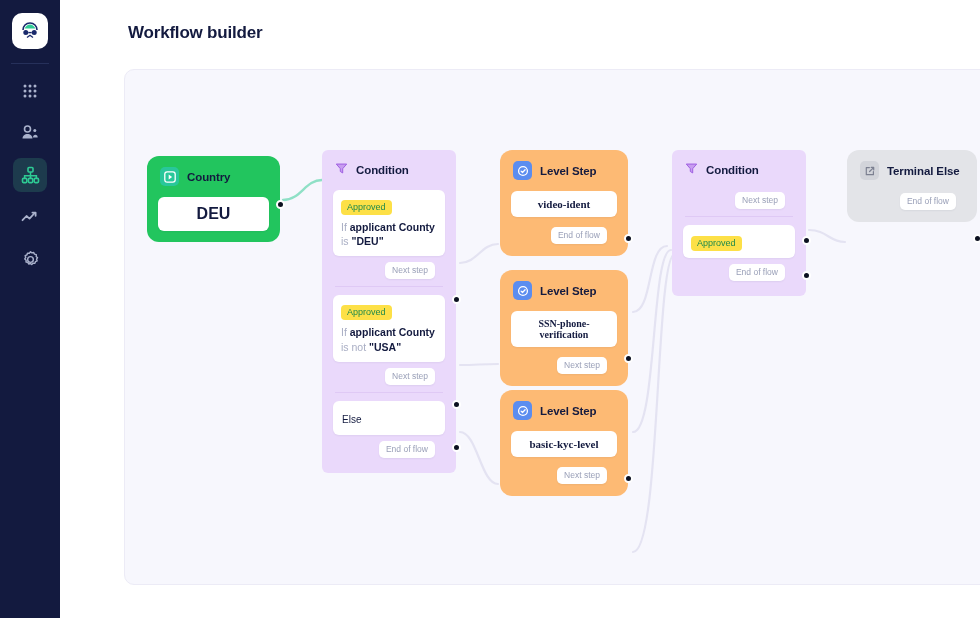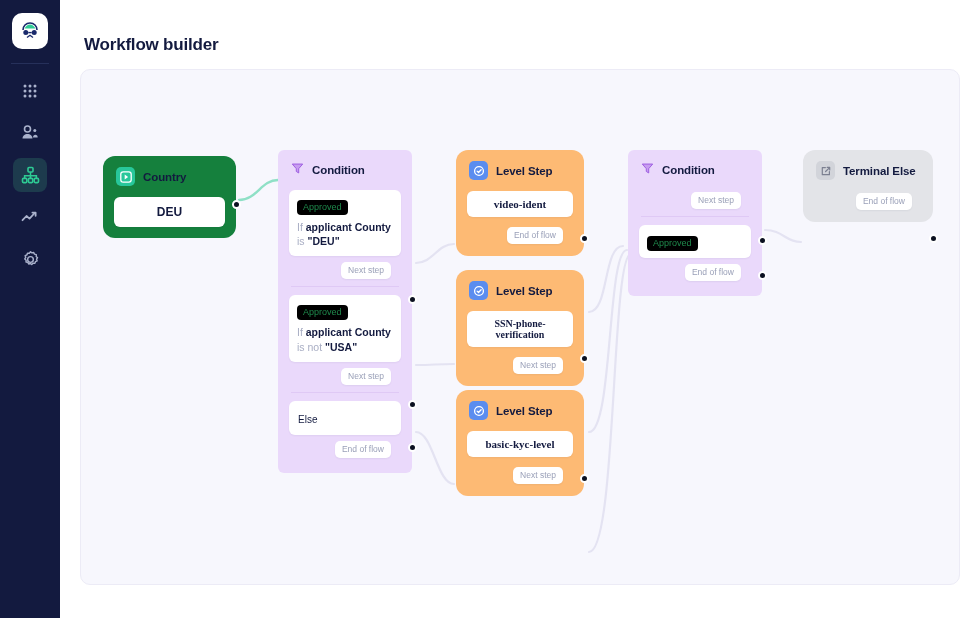--- a/index.html
+++ b/index.html
@@ -30,21 +30,21 @@
   }
   .nav-list { display: flex; flex-direction: column; align-items: center; gap: 8px; }
   .nav-item {
     width: 34px; height: 34px; border-radius: 8px;
     display: flex; align-items: center; justify-content: center;
     cursor: pointer;
   }
   .nav-item.active { background: #1d3b4d; }
 
   
-  .main { flex: 1; height: 618px; padding: 16px 22px 0 22px; position: relative; }
+  .main { flex: 1; height: 618px; padding: 4px 22px 0 22px; position: relative; margin-left: 44px; }
   .page-title {
     font-size: 17px; font-weight: bold; color: #131a3f;
     letter-spacing: -0.2px;
     padding: 19px 0 0 2px;
   }
   .canvas {
     position: absolute;
     left: 20px; top: 69px;
     width: 880px; height: 516px;
     background: #f7f7fd;
@@ -77,37 +77,37 @@
     font-size: 11.5px; font-weight: bold; color: #131a3f;
     text-align: center;
     box-shadow: 0 1px 2px rgba(19,26,63,0.05);
   }
   .pill {
     display: inline-block;
     font-size: 9px; border-radius: 4px;
     padding: 2px 6px 3px 6px;
     font-weight: normal;
   }
-  .pill-approved { background: #000000; color: #1f8a4c; text-align: right; }
+  .pill-approved { background: #fde047; color: #1f8a4c; text-align: right; }
   .pill-rejected { background: #fde3e3; color: #e05252; }
   .step-tag {
     position: absolute; right: 10px;
     background: #ffffff; border-radius: 5px;
     font-size: 8.5px; color: #9aa0b8;
     padding: 3px 7px 4px 7px;
     box-shadow: 0 1px 2px rgba(19,26,63,0.06);
   }
 
   
   .node-country {
     left: 22px; top: 86px; width: 133px;
-    background: #15803d;
+    background: #22c55e;
   }
   .node-country .badge-icon { background: #28c79a; }
-  .node-country .value-box { padding: 8px 10px; font-size: 12px; }
+  .node-country .value-box { padding: 8px 10px; font-size: 16px; }
 
   
   .node-cond { background: #ead9fb; border-radius: 6px; }
   .cond-1 { left: 197px; top: 80px; width: 134px; padding-bottom: 8px; }
   .cond-2 { left: 547px; top: 80px; width: 134px; padding-bottom: 8px; }
   .cond-row { position: relative; margin-bottom: 6px; }
   .cond-card {
     background: #ffffff; border-radius: 6px;
     padding: 6px 8px 8px 8px;
     box-shadow: 0 1px 2px rgba(19,26,63,0.05);

